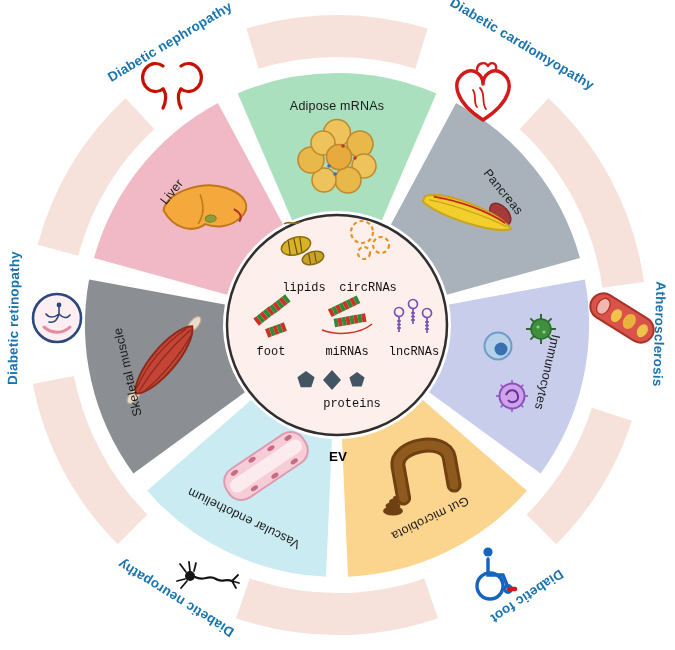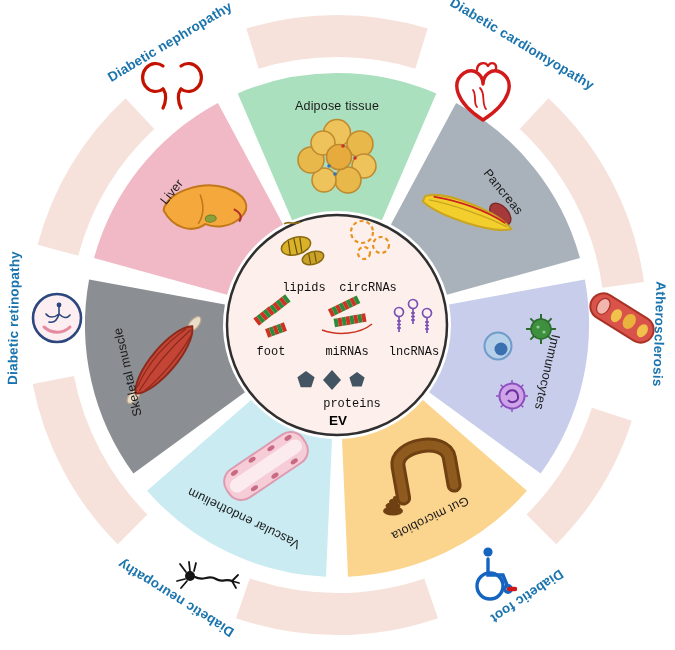--- a/index.html
+++ b/index.html
@@ -4,21 +4,21 @@
 <style>
   html,body{margin:0;padding:0;background:#fff;}
   .canvas{
     position:relative;width:675px;height:650px;background:#ffffff;
     font-family:"Liberation Sans",sans-serif;overflow:hidden;
   }
   .canvas svg{position:absolute;left:0;top:0;}
   .lbl{position:absolute;white-space:nowrap;line-height:1;}
   .seg-label{font-size:12.5px;font-weight:500;color:#1a1a1a;letter-spacing:.2px;}
   .center-label{font-size:12px;color:#111;font-family:Liberation Mono, monospace;}
-  .ev-label{font-size:13.5px;font-weight:700;color:#000;}
+  .ev-label{font-size:13.5px;font-weight:700;color:#000;margin-top:36px;}
   .disease-label{font-size:13.5px;font-weight:700;color:#1b74ae;letter-spacing:.2px;}
 </style>
 </head>
 <body>
 
 <div class="canvas">
 
 <svg width="675" height="650" viewBox="0 0 675 650">
 
   <g fill="none" stroke-width="42">
@@ -258,21 +258,21 @@
 </svg>
 
 <div class="lbl center-label" style="left:304px;top:288px;transform:translate(-50%,-50%);">lipids</div>
 <div class="lbl center-label" style="left:368px;top:288px;transform:translate(-50%,-50%);">circRNAs</div>
 <div class="lbl center-label" style="left:271px;top:352px;transform:translate(-50%,-50%);">foot</div>
 <div class="lbl center-label" style="left:347px;top:352px;transform:translate(-50%,-50%);">miRNAs</div>
 <div class="lbl center-label" style="left:414px;top:352px;transform:translate(-50%,-50%);">lncRNAs</div>
 <div class="lbl center-label" style="left:332px;top:404px;transform:translate(-50%,-50%);padding-left:40px;">proteins</div>
 <div class="lbl ev-label" style="left:338px;top:421px;transform:translate(-50%,-50%);">EV</div>
 
-<div class="lbl seg-label" style="left:337px;top:106px;transform:translate(-50%,-50%);">Adipose tissue</div>
+<div class="lbl seg-label" style="left:337px;top:106px;transform:translate(-50%,-50%);">Adipose mRNAs</div>
 <div class="lbl seg-label" style="left:503px;top:192px;transform:translate(-50%,-50%) rotate(51deg);">Pancreas</div>
 <div class="lbl seg-label" style="left:547px;top:372px;transform:translate(-50%,-50%) rotate(103deg);">Immunocytes</div>
 <div class="lbl seg-label" style="left:430px;top:518px;transform:translate(-50%,-50%) rotate(154deg);">Gut microbiota</div>
 <div class="lbl seg-label" style="left:244px;top:518px;transform:translate(-50%,-50%) rotate(-154deg);">Vascular endothelium</div>
 <div class="lbl seg-label" style="left:128px;top:372px;transform:translate(-50%,-50%) rotate(-103deg);">Skeletal muscle</div>
 <div class="lbl seg-label" style="left:172px;top:192px;transform:translate(-50%,-50%) rotate(-51deg);">Liver</div>
 
 <div class="lbl disease-label" style="left: 170px; top: 42px; transform: translate(-50%, -50%) rotate(-31deg); color: rgb(27, 116, 174);">Diabetic nephropathy</div>
 <div class="lbl disease-label" style="left: 522px; top: 44px; transform: translate(-50%, -50%) rotate(31deg); color: rgb(27, 116, 174);">Diabetic cardiomyopathy</div>
 <div class="lbl disease-label" style="left: 659px; top: 334px; transform: translate(-50%, -50%) rotate(92deg); color: rgb(27, 116, 174);">Atherosclerosis</div>

